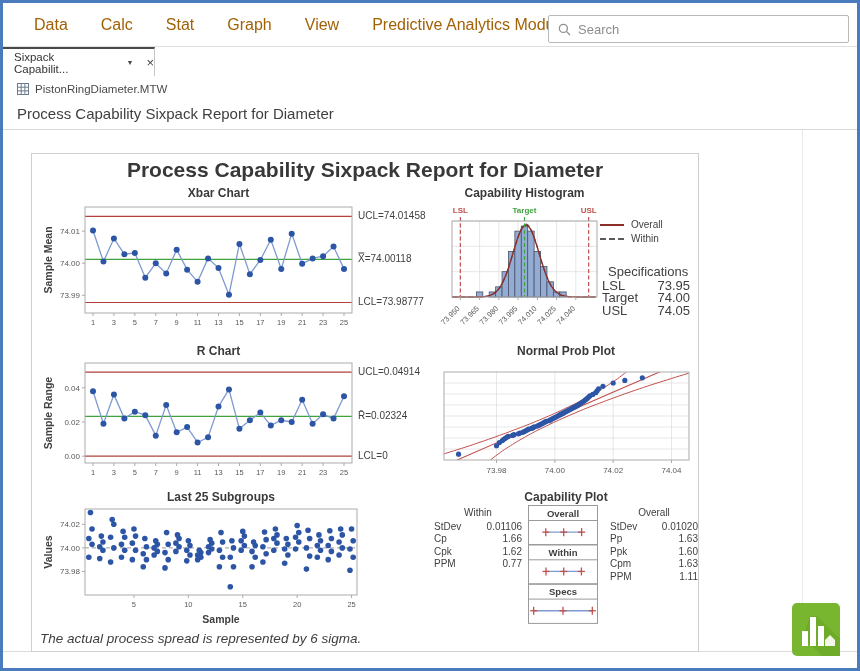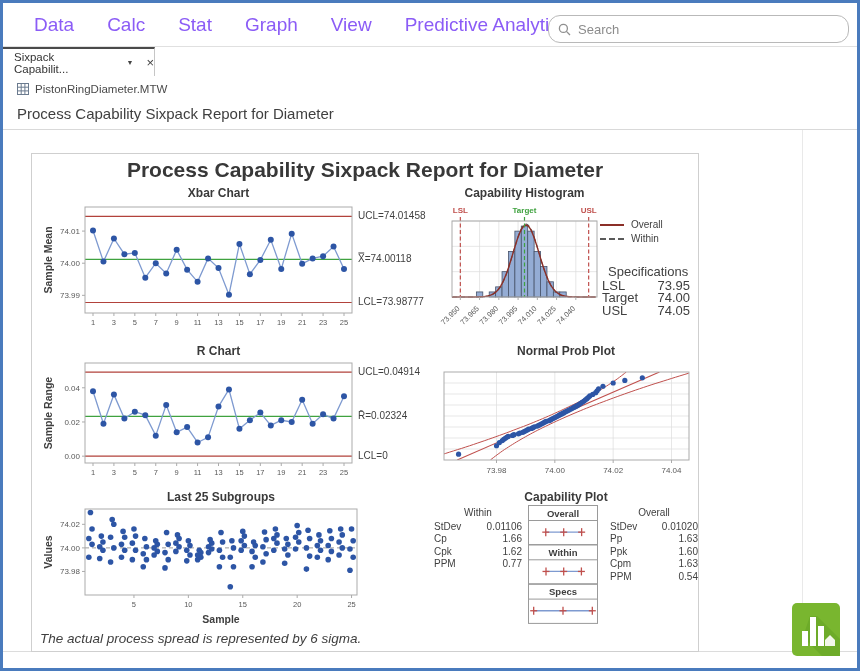--- a/index.html
+++ b/index.html
@@ -1,20 +1,20 @@
 <!DOCTYPE html>
 <html><head>
 <meta charset="utf-8">
 <style>
   html,body{margin:0;padding:0;background:#fff;font-family:"Liberation Sans",sans-serif;}
   .window{position:relative;width:860px;height:671px;box-sizing:border-box;border:3px solid #4a7bbd;background:#fff;overflow:hidden;}
   
   .menubar{position:absolute;left:0;top:0;right:0;height:43px;display:flex;align-items:center;gap:33px;padding-left:31px;border-bottom:1px solid #e6e6e6;background:#fff;}
-  .menu-item{font-size:19px;color:#8b5cf6;white-space:nowrap;cursor:default;}
-  .searchbox{position:absolute;left:545px;top:12px;width:301px;height:28px;box-sizing:border-box;border:1px solid #b9b9b9;border-radius:12px;background:#fff;display:flex;align-items:center;padding-left:9px;gap:7px;}
+  .menu-item{font-size:16px;color:#a16207;white-space:nowrap;cursor:default;}
+  .searchbox{position:absolute;left:545px;top:12px;width:301px;height:28px;box-sizing:border-box;border:1px solid #b9b9b9;border-radius:2px;background:#fff;display:flex;align-items:center;padding-left:9px;gap:7px;}
   .searchbox span{font-size:13px;color:#8c8c8c;}
   
   .tabstrip{position:absolute;left:0;top:43px;right:0;height:30px;background:#fff;border-top:1px solid #e0e0e0;}
   .tab{position:absolute;left:0;top:0;width:152px;height:29px;background:#fff;border-top:2px solid #4a4a4a;border-right:1px solid #c6c6c6;box-sizing:border-box;display:flex;align-items:center;padding-left:11px;gap:7px;}
   .tab .lbl{font-size:11.5px;color:#333;}
   .tab .caret{font-size:7px;color:#444;margin-left:12px;}
   .tab .close{font-size:13px;color:#444;line-height:10px;margin-left:6px;}
   
   .wsrow{position:absolute;left:14px;top:80px;display:flex;align-items:flex-end;gap:6px;}
   .wsrow span{font-size:11.5px;color:#4a4a4a;}
@@ -622,21 +622,21 @@
           <div class="srow">
             <span>Ppk</span>
             <span>1.60</span>
           </div>
           <div class="srow">
             <span>Cpm</span>
             <span>1.63</span>
           </div>
           <div class="srow">
             <span>PPM</span>
-            <span>0.54</span>
+            <span>1.11</span>
           </div>
         </div>
     </div>
 
     <div class="footnote">The actual process spread is represented by 6 sigma.</div>
   </div>
 
   <div class="miniicon">
     <svg width="48" height="53" viewBox="0 0 48 53">
       <rect x="0" y="0" width="48" height="53" rx="5" fill="#79b62f"></rect>

